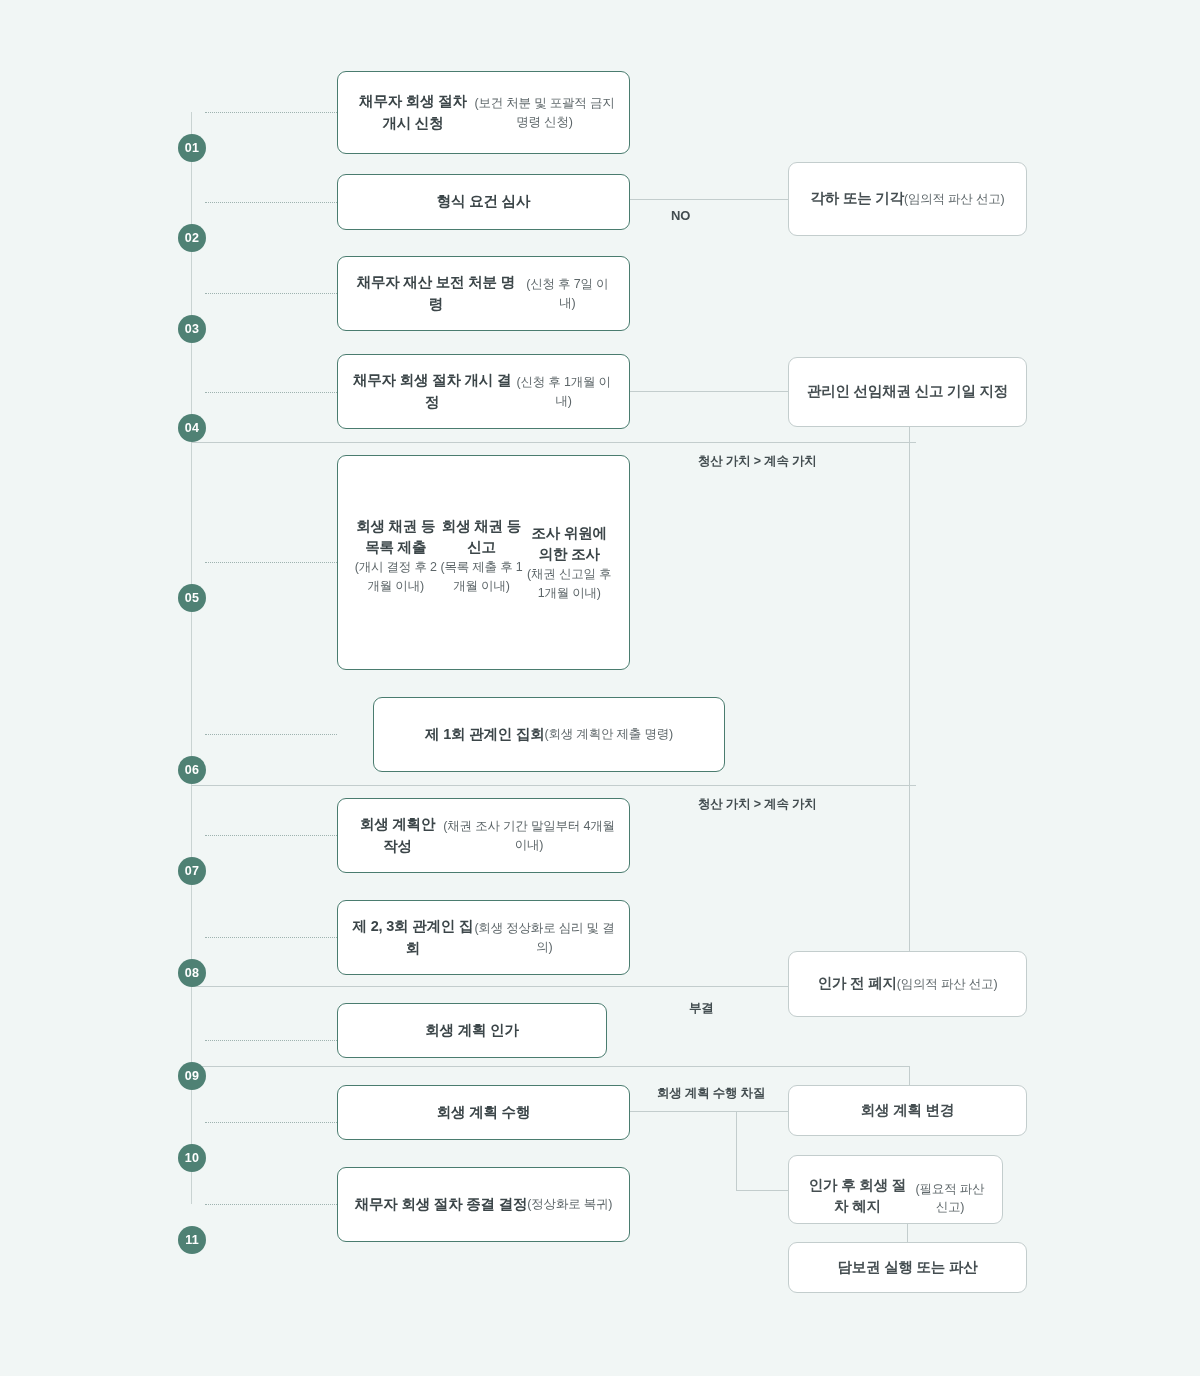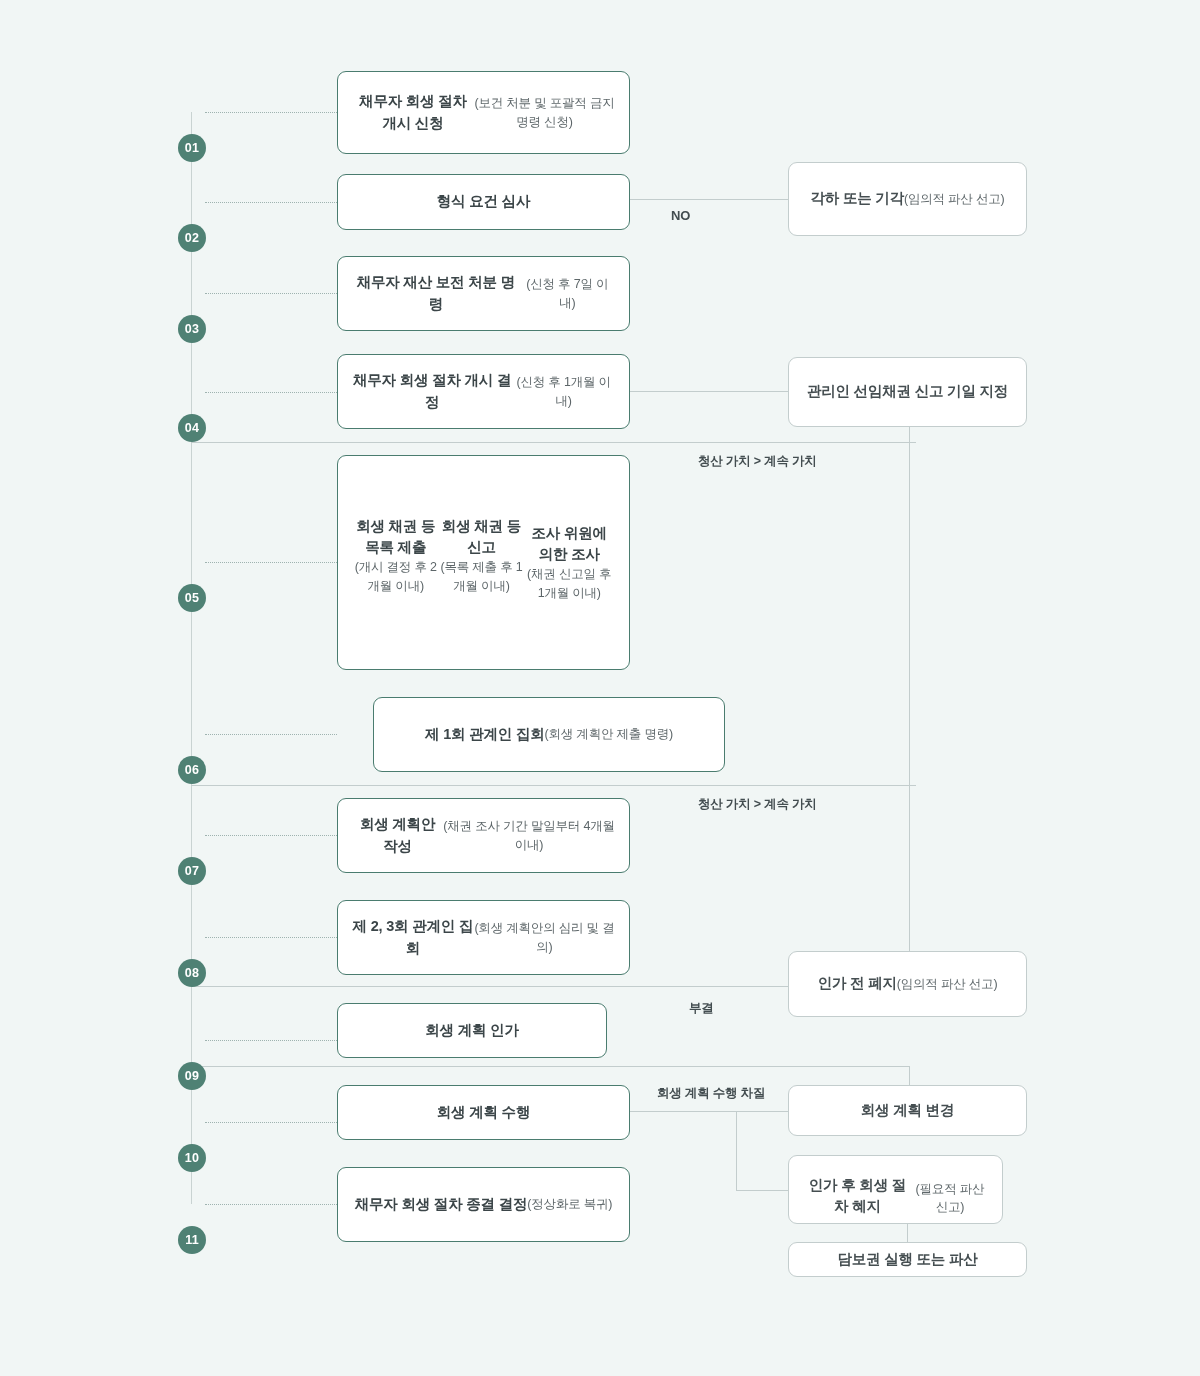--- a/index.html
+++ b/index.html
@@ -173,21 +173,21 @@
     <div class="sub">(회생 계획안 제출 명령)</div>
   </div>
 
   <div class="node primary" style="left:337px; top:798px; width:293px; height:75px;">
     <div class="title">회생 계획안 작성</div>
     <div class="sub">(채권 조사 기간 말일부터 4개월 이내)</div>
   </div>
 
   <div class="node primary" style="left:337px; top:900px; width:293px; height:75px;">
     <div class="title">제 2, 3회 관계인 집회</div>
-    <div class="sub">(회생 계획안의 심리 및 결의)</div>
+    <div class="sub">(회생 정상화로 심리 및 결의)</div>
   </div>
 
   <div class="node primary" style="left:337px; top:1003px; width:270px; height:55px;">
     <div class="title">회생 계획 인가</div>
   </div>
 
   <div class="node primary" style="left:337px; top:1085px; width:293px; height:55px;">
     <div class="title">회생 계획 수행</div>
   </div>
 
@@ -213,21 +213,21 @@
 
   <div class="node muted" style="left:788px; top:1085px; width:239px; height:51px;">
     <div class="title">회생 계획 변경</div>
   </div>
 
   <div class="node muted" style="left:788px; top:1155px; width:215px; height:69px;align-items:flex-end;">
     <div class="title">인가 후 회생 절차 혜지</div>
     <div class="sub">(필요적 파산 신고)</div>
   </div>
 
-  <div class="node muted" style="left:788px; top:1242px; width:239px; height:35px;">
+  <div class="node muted" style="left:788px; top:1242px; width:239px; height:51px;">
     <div class="title">담보권 실행 또는 파산</div>
   </div>
 
   <div class="elabel" style="left:671px; top:208px;">NO</div>
 
   <div class="elabel small" style="left:698px; top:453px;">청산 가치 &gt; 계속 가치</div>
 
   <div class="elabel small" style="left:698px; top:796px;">청산 가치 &gt; 계속 가치</div>
 
   <div class="elabel small" style="left:689px; top:1000px;">부결</div>

